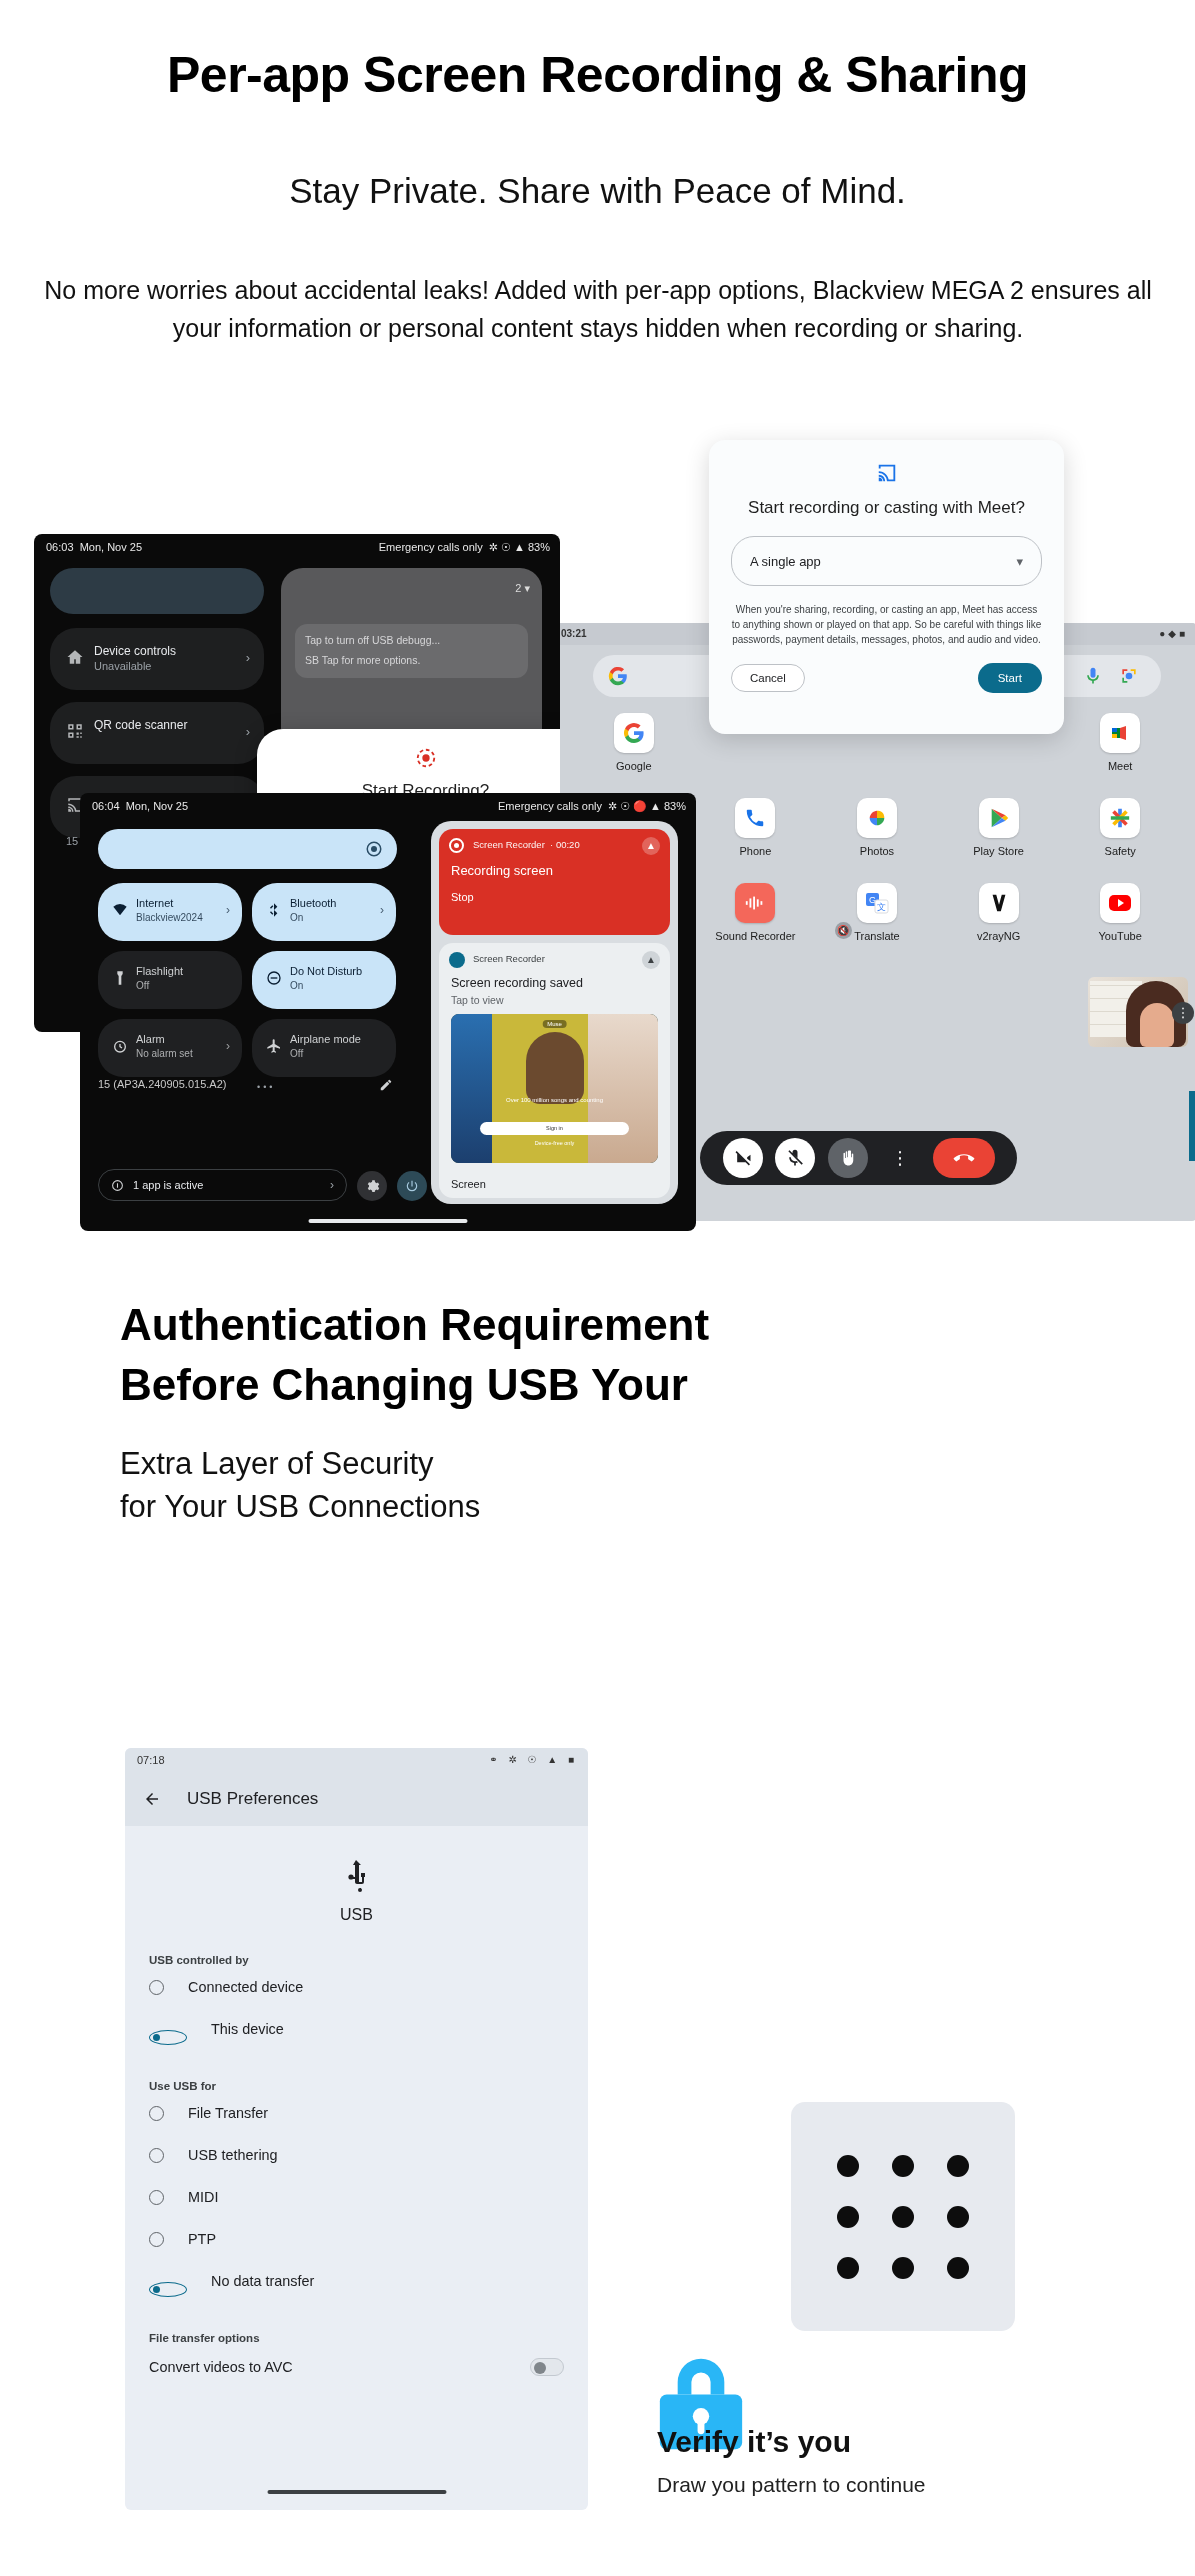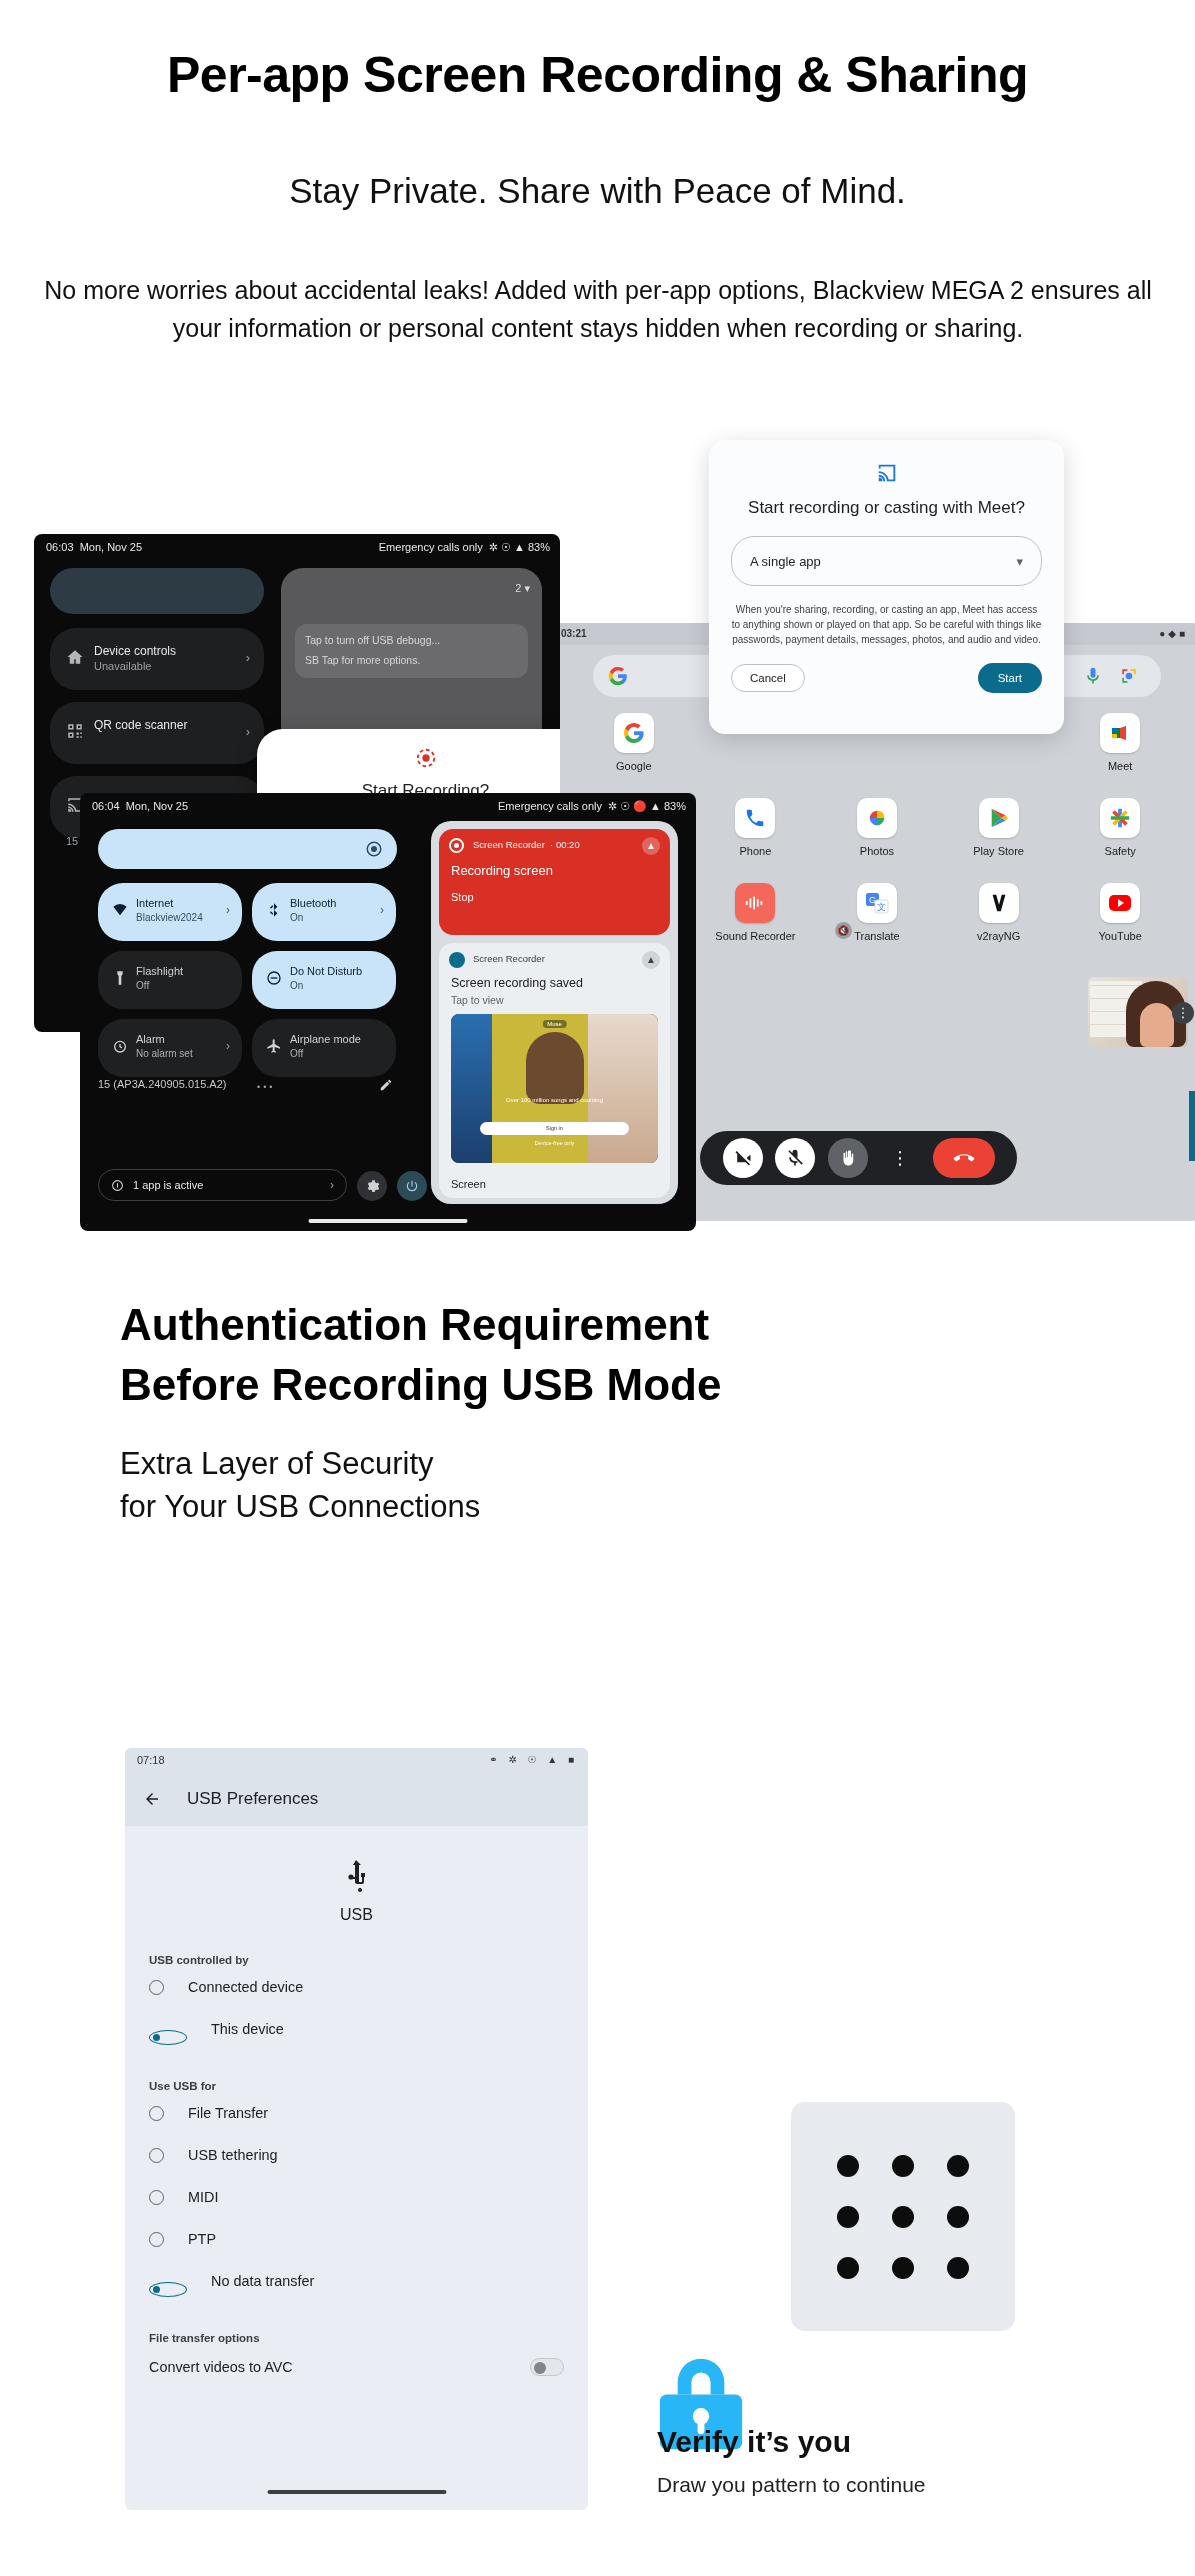--- a/index.html
+++ b/index.html
@@ -788,21 +788,21 @@
       <div class="fine">When you're sharing, recording, or casting an app, Meet has access to anything shown or played on that app. So be careful with things like passwords, payment details, messages, photos, and audio and video.</div>
       <div class="dlg-actions">
         <button class="btn-ghost">Cancel</button>
         <button class="btn-fill">Start</button>
       </div>
     </div>
   </div>
 
   <div class="s2-title">
     <div>Authentication Requirement</div>
-    <div>Before Recording USB Mode</div>
+    <div>Before Changing USB Your</div>
   </div>
   <div class="s2-sub">
     <div>Extra Layer of Security</div>
     <div>for Your USB Connections</div>
   </div>
 
   <div class="usb-phone">
     <div class="usb-status">
       <span class="l">07:18</span>
       <span class="r">⚭ ✲ ☉ ▲ ■</span>

